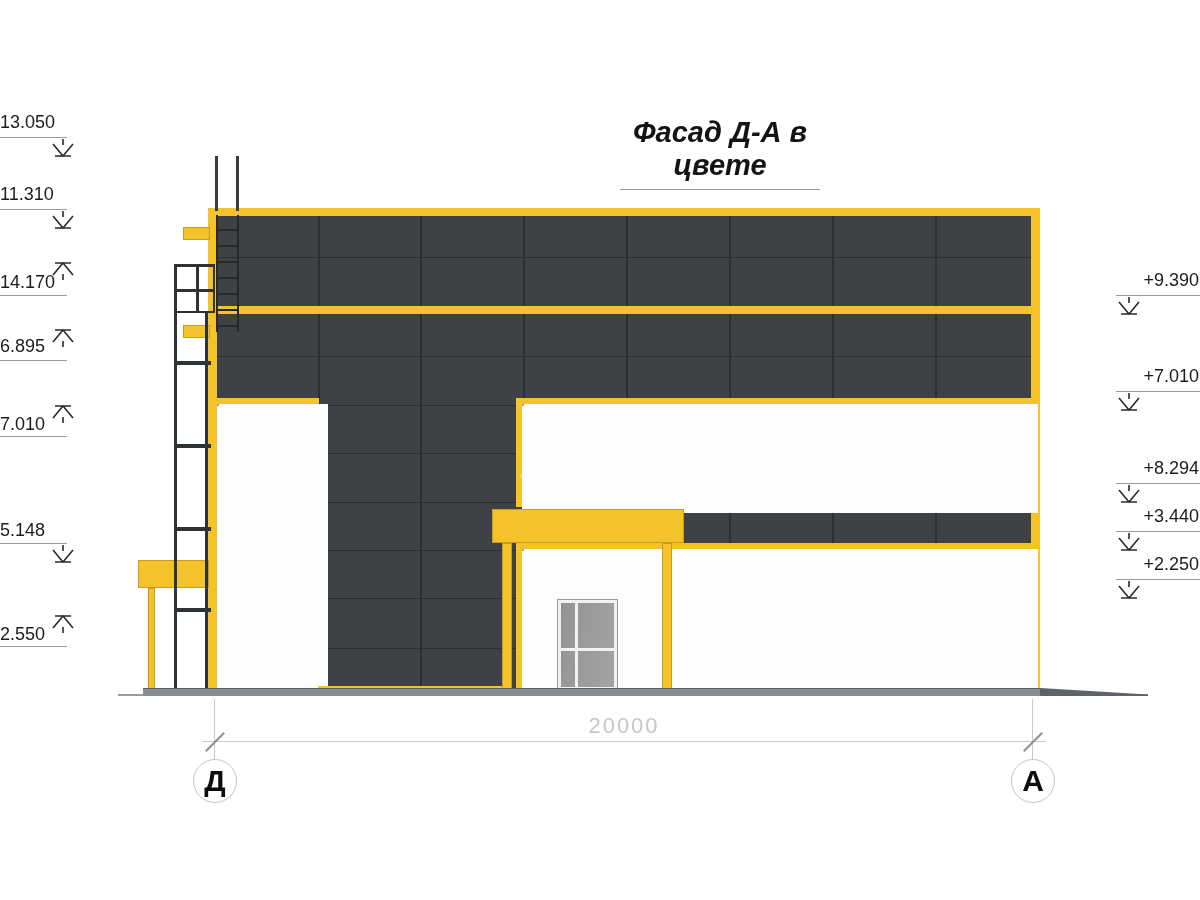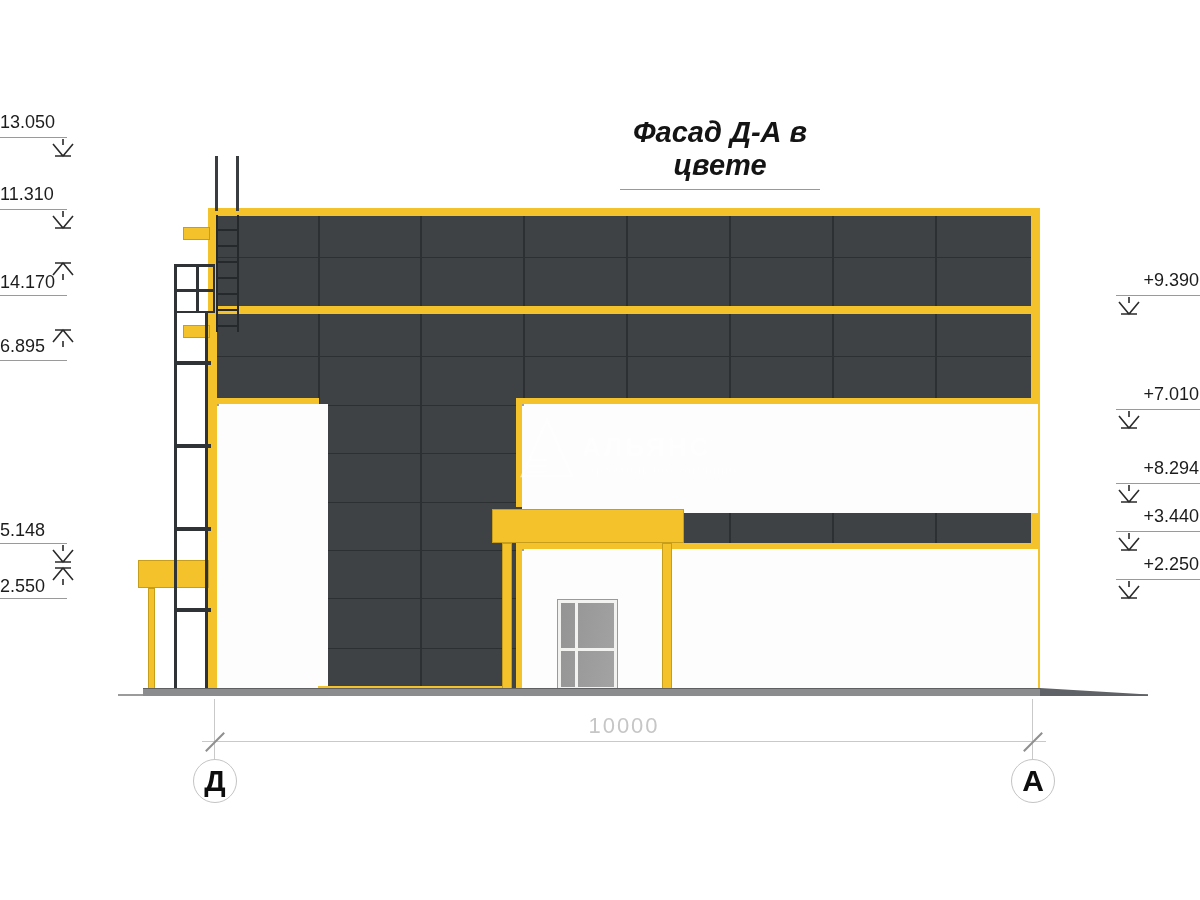--- a/index.html
+++ b/index.html
@@ -214,21 +214,21 @@
   <div style="left:236px;top:156px;width:3px;height:55px;background:#3a3d40;"></div>
 
   <div style="left:143px;top:688px;width:898px;height:8px;background:#8a8c8e;border-top:1px solid #5e6062;"></div>
   <div style="left:1040px;top:688px;width:108px;height:8px;background:#5f6266;clip-path:polygon(0 0,100% 82%,100% 100%,0 100%);"></div>
 
   <div style="left:214px;top:699px;width:1px;height:60px;background:#c9c9c9;"></div>
   <div style="left:1032px;top:699px;width:1px;height:60px;background:#c9c9c9;"></div>
   <div class="dimline" style="left:202px;top:741px;width:844px;height:1px;"></div>
   <div class="tick" style="left:202px;top:741px;transform:rotate(-45deg);"></div>
   <div class="tick" style="left:1020px;top:741px;transform:rotate(-45deg);"></div>
-  <div class="dim-text" style="left:559px;top:713px;width:130px;text-align:center;">10000</div>
+  <div class="dim-text" style="left:559px;top:713px;width:130px;text-align:center;">20000</div>
 
   <div class="axis-circle" style="left:193px;top:759px;">Д</div>
   <div class="axis-circle" style="left:1011px;top:759px;">А</div>
 
   <div class="title-wrap">
     <span>Фасад Д-А в цвете</span>
   </div>
 
   <div class="mark mleft" style="top:112px;">
     <span class="mval">13.050</span>
@@ -251,43 +251,50 @@
         <path d="M5 3 H21 M3 15 L13 3 L23 15 M13 14 V20" fill="none" stroke="#2b2b2b" stroke-width="1.6"></path>
       </svg>
   </div>
   <div class="mark mleft" style="top:336px;">
     <span class="mval">6.895</span>
     <div class="mline" style="top:24px;"></div>
     <svg style="left:50px;top:-9px;" width="26" height="20" viewBox="0 0 26 20">
         <path d="M5 3 H21 M3 15 L13 3 L23 15 M13 14 V20" fill="none" stroke="#2b2b2b" stroke-width="1.6"></path>
       </svg>
   </div>
+  <div class="mark mleft" style="top:414px;">
+    <span class="mval">7.010</span>
+    <div class="mline" style="top:22px;"></div>
+    <svg style="left:50px;top:-11px;" width="26" height="20" viewBox="0 0 26 20">
+        <path d="M5 3 H21 M3 15 L13 3 L23 15 M13 14 V20" fill="none" stroke="#2b2b2b" stroke-width="1.6"></path>
+      </svg>
+  </div>
   <div class="mark mleft" style="top:520px;">
     <span class="mval">5.148</span>
     <div class="mline" style="top:23px;"></div>
     <svg style="left:50px;top:25px;" width="26" height="20" viewBox="0 0 26 20">
         <path d="M13 0 V6 M3 5 L13 17 L23 5 M5 17 H21" fill="none" stroke="#2b2b2b" stroke-width="1.6"></path>
       </svg>
   </div>
-  <div class="mark mleft" style="top:576px;">
+  <div class="mark mleft" style="top:624px;">
     <span class="mval">2.550</span>
     <div class="mline" style="top:22px;"></div>
     <svg style="left:50px;top:-11px;" width="26" height="20" viewBox="0 0 26 20">
         <path d="M5 3 H21 M3 15 L13 3 L23 15 M13 14 V20" fill="none" stroke="#2b2b2b" stroke-width="1.6"></path>
       </svg>
   </div>
 
   <div class="mark mright" style="top:270px;">
     <span class="mval">+9.390</span>
     <div class="mline" style="top:25px;"></div>
     <svg style="left:0;top:27px;" width="26" height="20" viewBox="0 0 26 20">
         <path d="M13 0 V6 M3 5 L13 17 L23 5 M5 17 H21" fill="none" stroke="#2b2b2b" stroke-width="1.6"></path>
       </svg>
   </div>
-  <div class="mark mright" style="top:384px;">
+  <div class="mark mright" style="top:366px;">
     <span class="mval">+7.010</span>
     <div class="mline" style="top:25px;"></div>
     <svg style="left:0;top:27px;" width="26" height="20" viewBox="0 0 26 20">
         <path d="M13 0 V6 M3 5 L13 17 L23 5 M5 17 H21" fill="none" stroke="#2b2b2b" stroke-width="1.6"></path>
       </svg>
   </div>
   <div class="mark mright" style="top:458px;">
     <span class="mval">+8.294</span>
     <div class="mline" style="top:25px;"></div>
     <svg style="left:0;top:27px;" width="26" height="20" viewBox="0 0 26 20">

